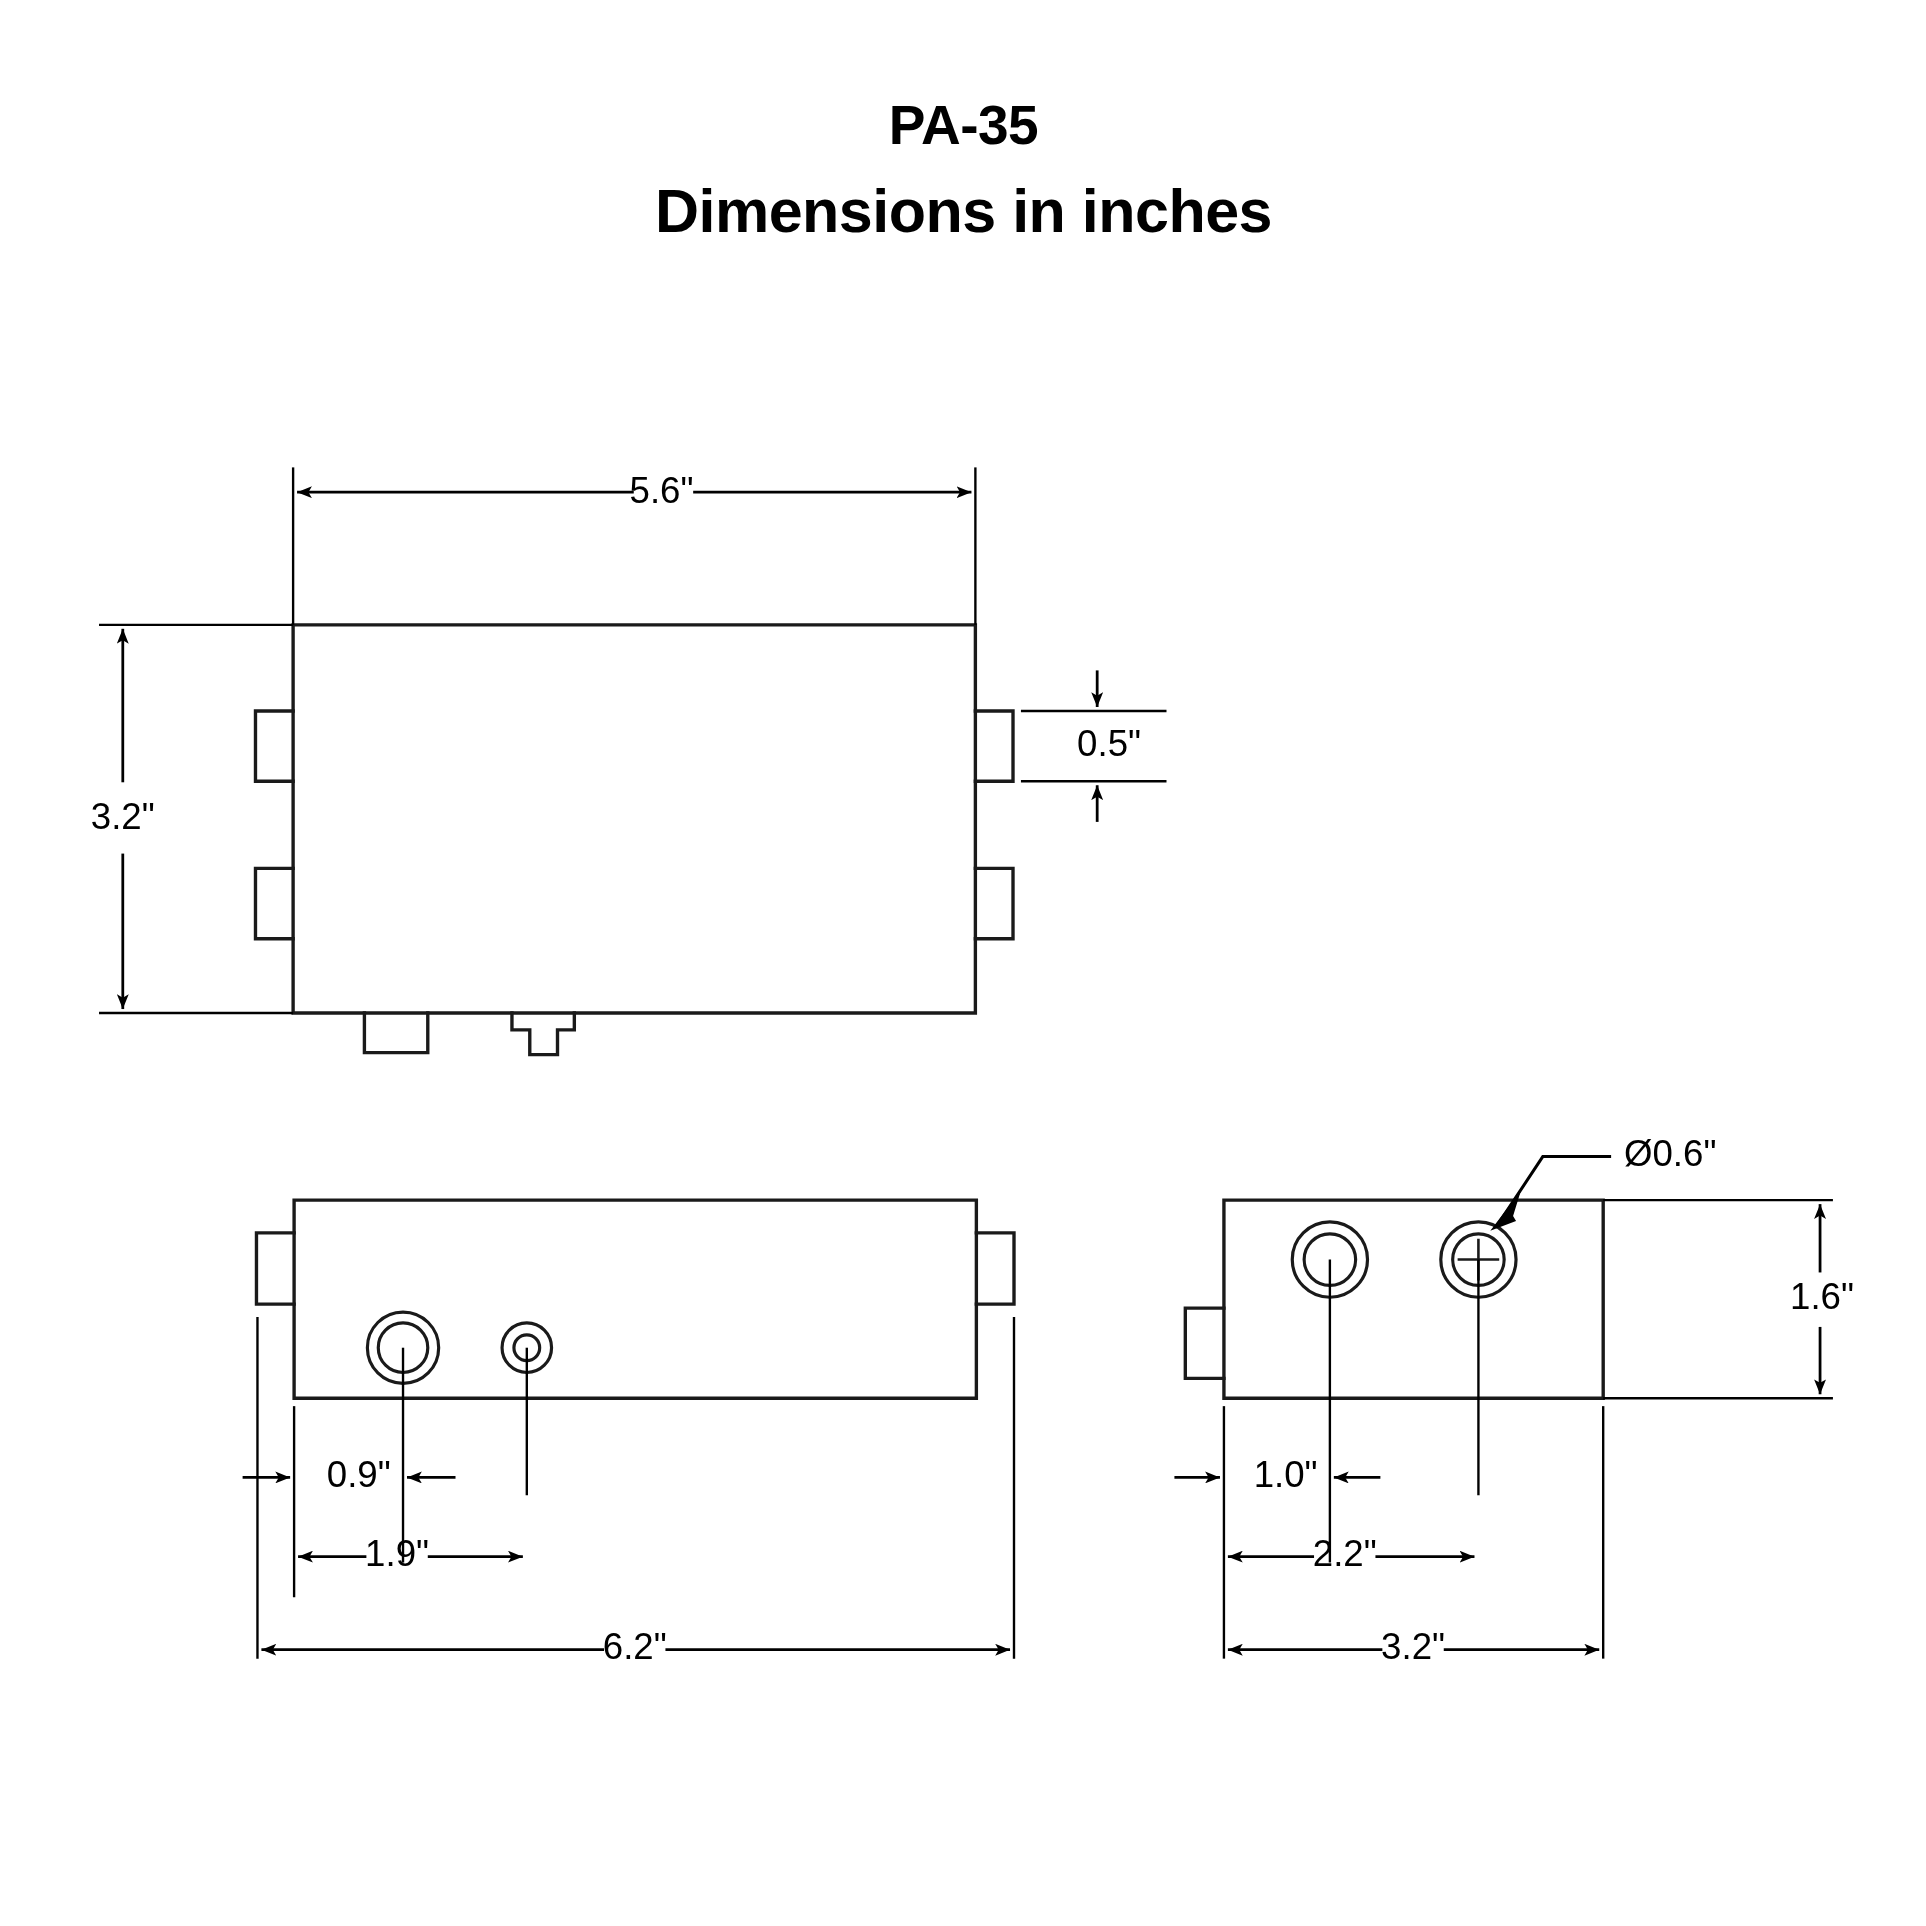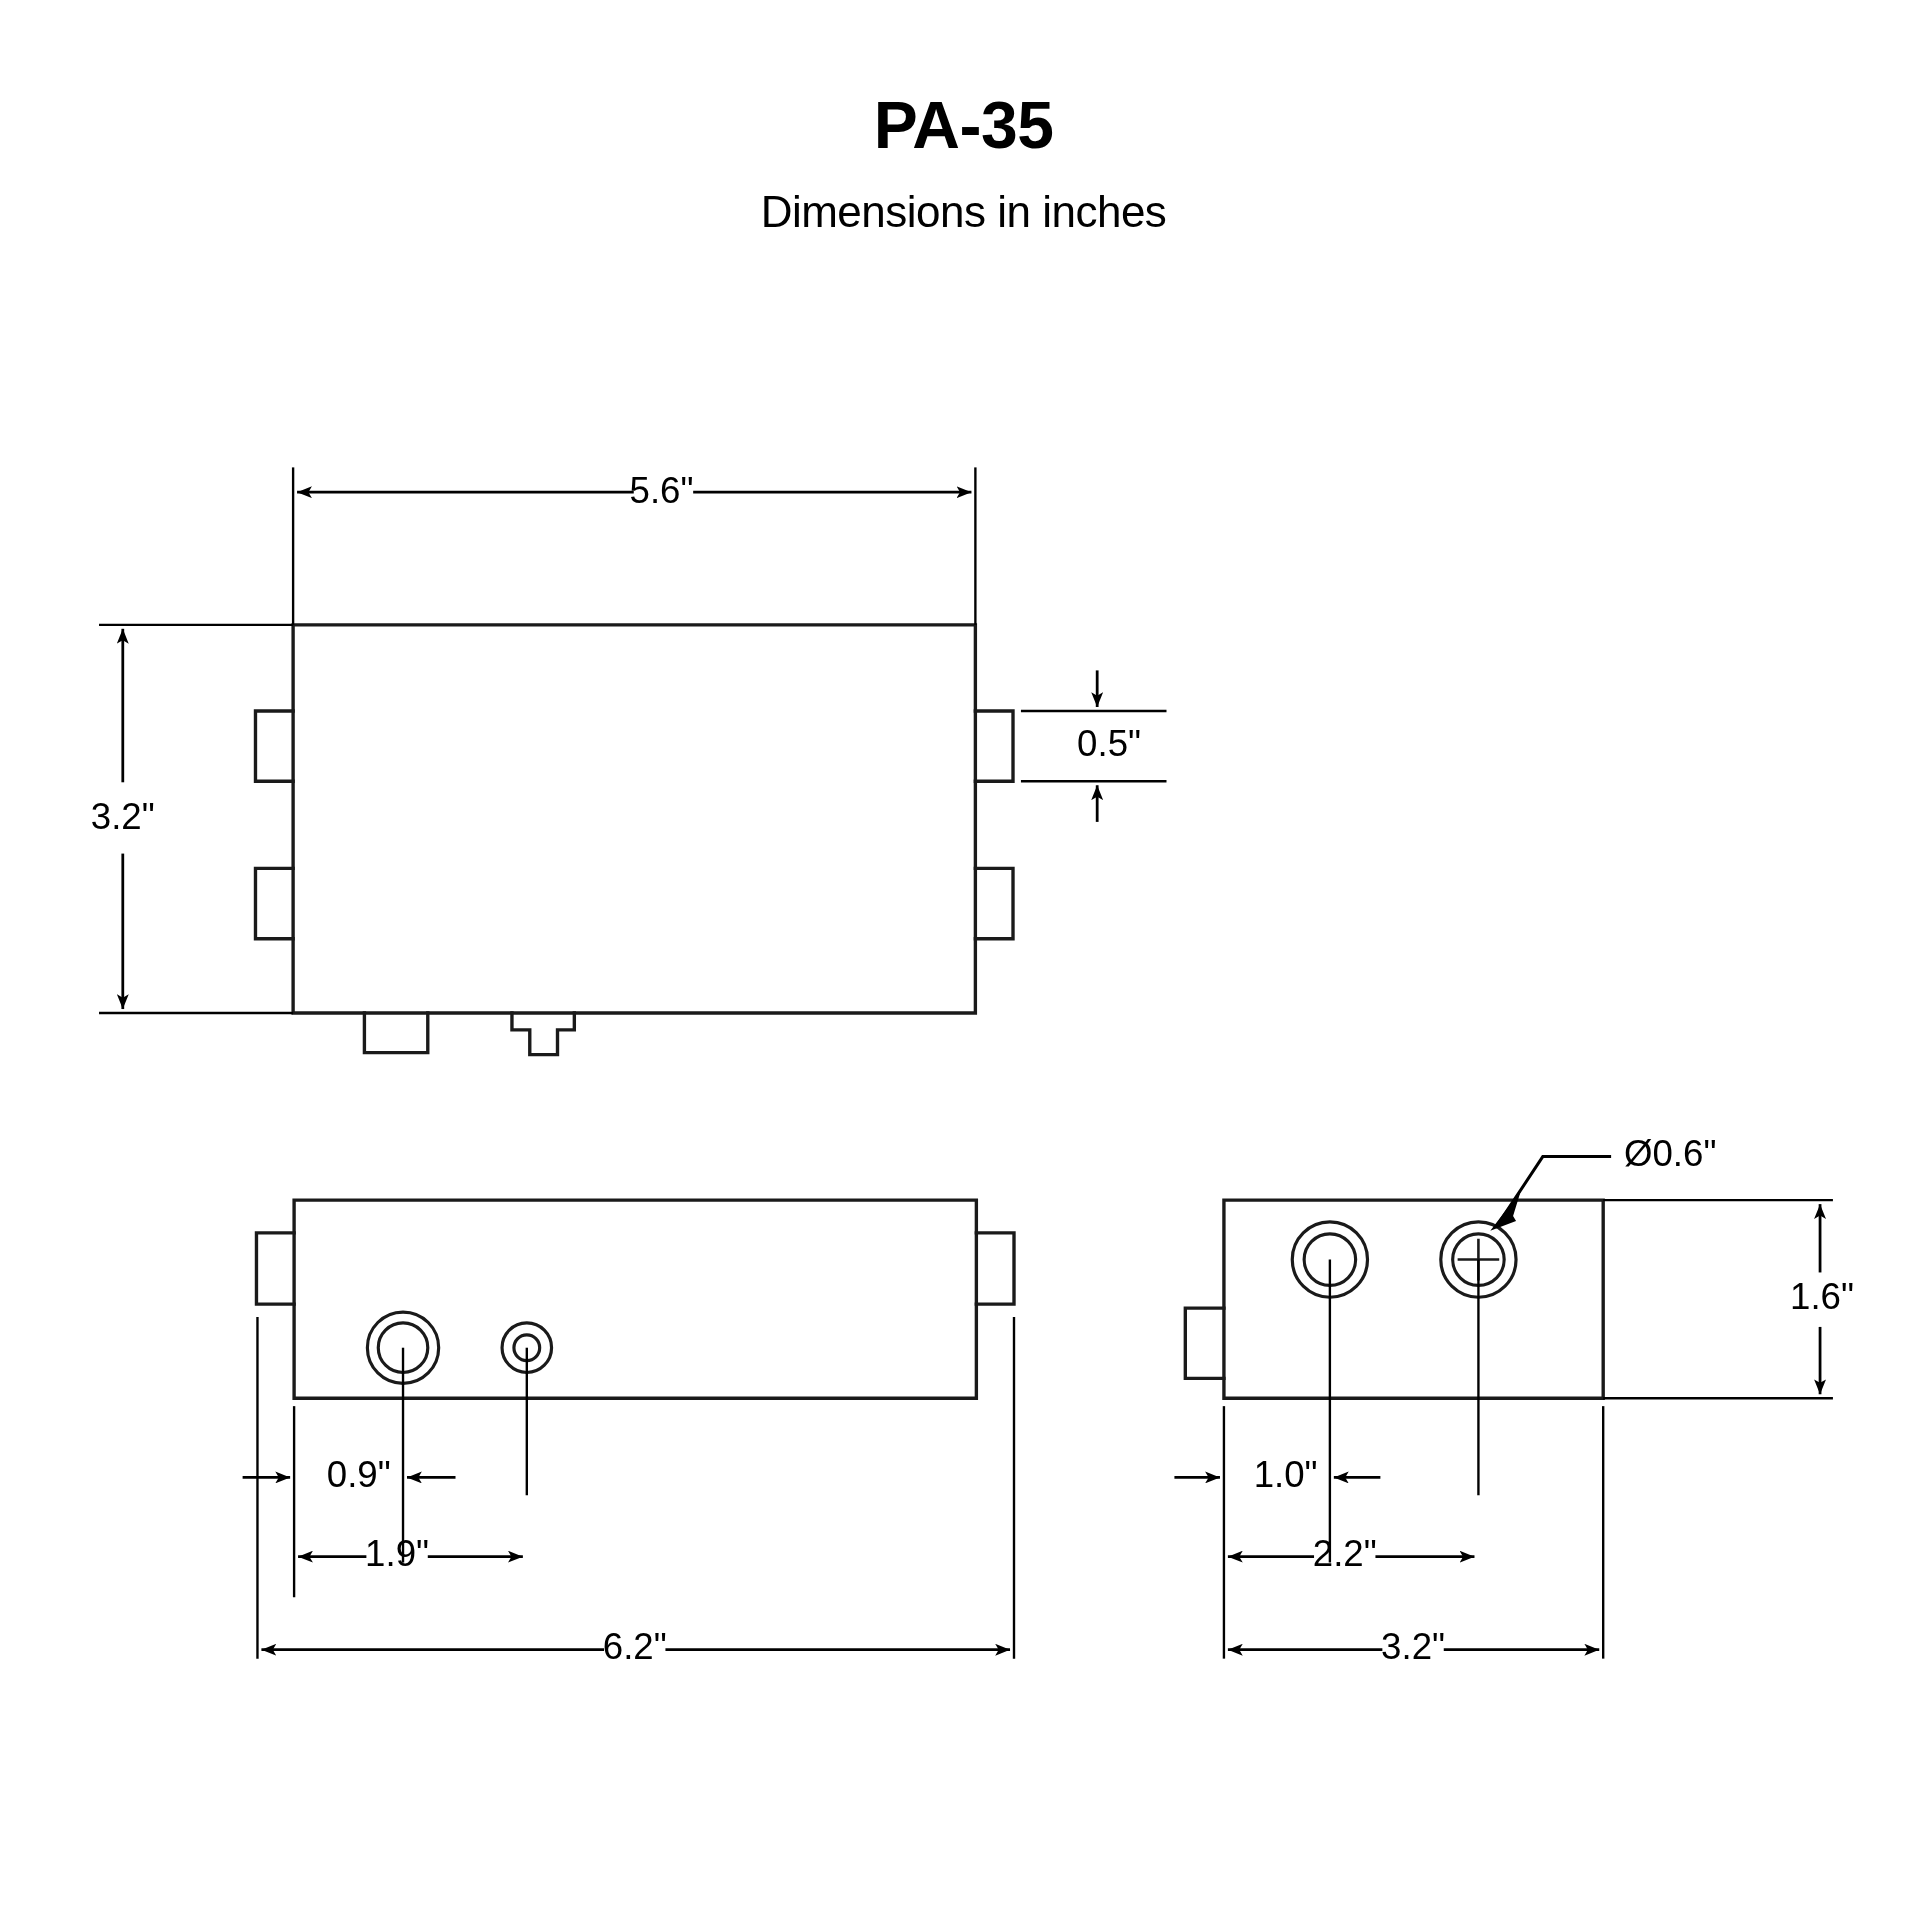--- a/index.html
+++ b/index.html
@@ -23,29 +23,29 @@
     position: absolute;
     top: 87px;
     left: 0;
     width: 1927px;
     text-align: center;
     pointer-events: none;
   }
   .title-main {
     font-family: "Liberation Sans", sans-serif;
     font-weight: bold;
-    font-size: 66px;
+    font-size: 55px;
     line-height: 77px;
     color: #000000;
     letter-spacing: -0.5px;
   }
   .title-sub {
     font-family: "Liberation Sans", sans-serif;
-    font-weight: normal;
-    font-size: 44px;
+    font-weight: bold;
+    font-size: 61px;
     line-height: 95px;
     color: #000000;
     letter-spacing: -0.5px;
   }
   svg.drawing {
     position: absolute;
     top: 0;
     left: 0;
     width: 1927px;
     height: 1927px;

